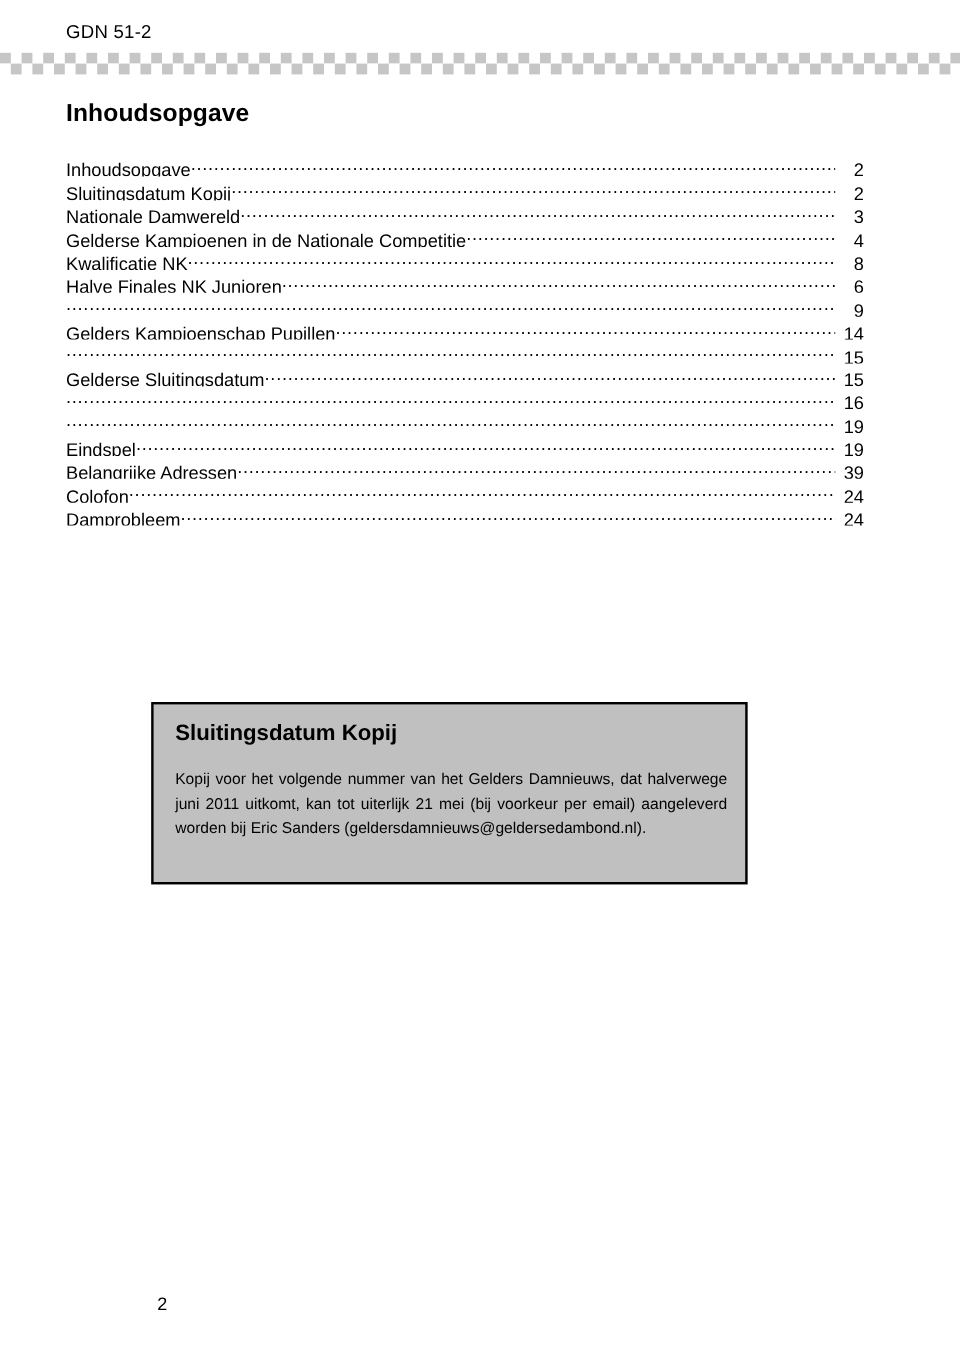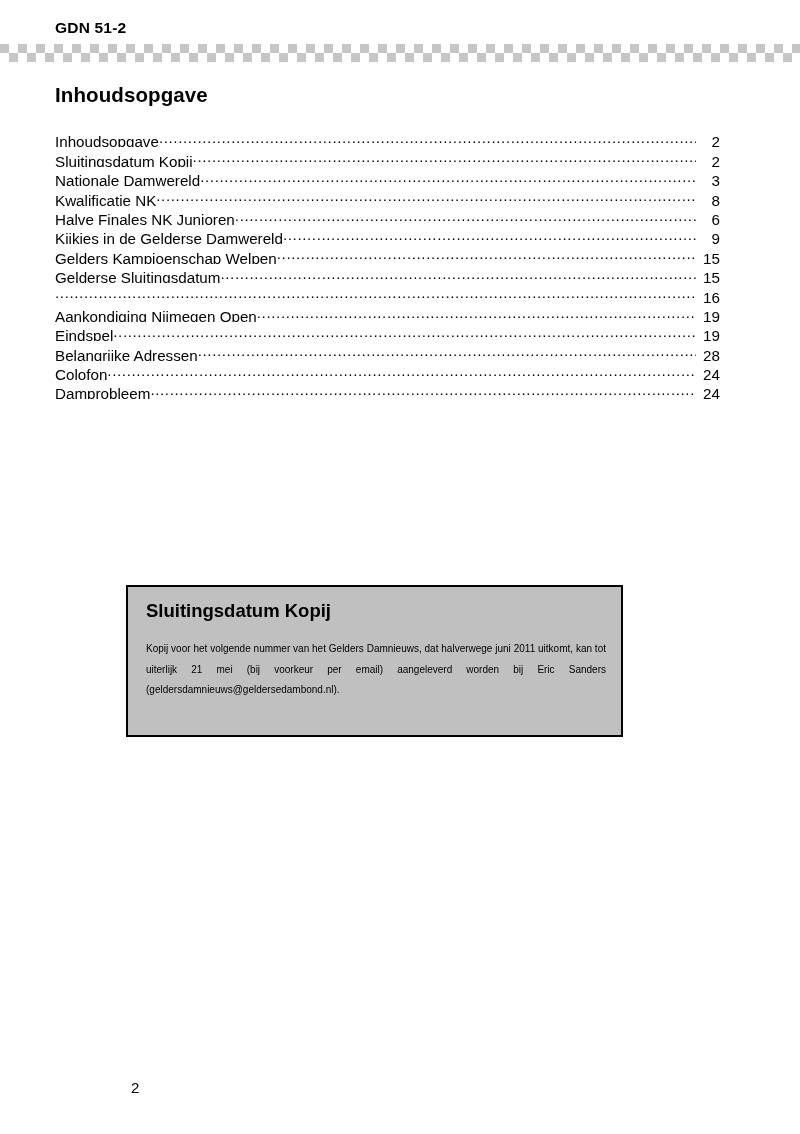--- a/index.html
+++ b/index.html
@@ -22,21 +22,21 @@
     left: 0;
     top: 0;
     width: 800px;
     height: 68px;
   }
   .header-title {
     position: absolute;
     left: 55px;
     top: 18px;
     font-size: 15.5px;
-    font-weight: bold;
+    font-weight: normal;
     letter-spacing: 0.2px;
     line-height: 19px;
   }
   .checker-band {
     position: absolute;
     left: 0;
     top: 44px;
     width: 800px;
     height: 18px;
   }
@@ -127,21 +127,21 @@
     top: 12px;
     font-size: 18.5px;
     font-weight: bold;
     line-height: 24px;
   }
   .notice-body {
     position: absolute;
     left: 18px;
     top: 52px;
     width: 460px;
-    font-size: 10px;
+    font-size: 13px;
     line-height: 20.5px;
     text-align: justify;
   }
 
   
   .folio {
     position: absolute;
     left: 131px;
     top: 1078px;
     font-size: 15px;
@@ -171,62 +171,69 @@
     <span class="toc-label">Sluitingsdatum Kopij</span>
     <span class="toc-dots"></span>
     <span class="toc-page">2</span>
   </div>
   <div class="toc-entry">
     <span class="toc-label">Nationale Damwereld</span>
     <span class="toc-dots"></span>
     <span class="toc-page">3</span>
   </div>
   <div class="toc-entry">
+    <span class="toc-label">Gelderse Kampioenen in de Nationale Competitie</span>
+    <span class="toc-dots"></span>
+    <span class="toc-page">4</span>
+  </div>
+  <div class="toc-entry">
     <span class="toc-label">Kwalificatie NK </span>
     <span class="toc-dots"></span>
     <span class="toc-page">8</span>
   </div>
   <div class="toc-entry">
     <span class="toc-label">Halve Finales NK Junioren</span>
     <span class="toc-dots"></span>
     <span class="toc-page">6</span>
   </div>
   <div class="toc-entry">
-    <span class="toc-label">Kijkjes in de Gelderse Damwereld </span>
     <span class="toc-dots"></span>
     <span class="toc-page">9</span>
   </div>
   <div class="toc-entry">
-    <span class="toc-label">Gelders Kampioenschap Welpen</span>
+    <span class="toc-label">Gelders Kampioenschap Pupillen </span>
+    <span class="toc-dots"></span>
+    <span class="toc-page">14</span>
+  </div>
+  <div class="toc-entry">
     <span class="toc-dots"></span>
     <span class="toc-page">15</span>
   </div>
   <div class="toc-entry">
     <span class="toc-label">Gelderse Sluitingsdatum</span>
     <span class="toc-dots"></span>
     <span class="toc-page">15</span>
   </div>
   <div class="toc-entry">
     <span class="toc-dots"></span>
     <span class="toc-page">16</span>
   </div>
   <div class="toc-entry">
-    <span class="toc-label">Aankondiging Nijmegen Open</span>
     <span class="toc-dots"></span>
     <span class="toc-page">19</span>
   </div>
   <div class="toc-entry">
     <span class="toc-label">Eindspel </span>
     <span class="toc-dots"></span>
     <span class="toc-page">19</span>
   </div>
   <div class="toc-entry">
     <span class="toc-label">Belangrijke Adressen </span>
     <span class="toc-dots"></span>
-    <span class="toc-page">28</span>
+    <span class="toc-page">39</span>
   </div>
   <div class="toc-entry">
     <span class="toc-label">Colofon</span>
     <span class="toc-dots"></span>
     <span class="toc-page">24</span>
   </div>
   <div class="toc-entry">
     <span class="toc-label">Damprobleem</span>
     <span class="toc-dots"></span>
     <span class="toc-page">24</span>

